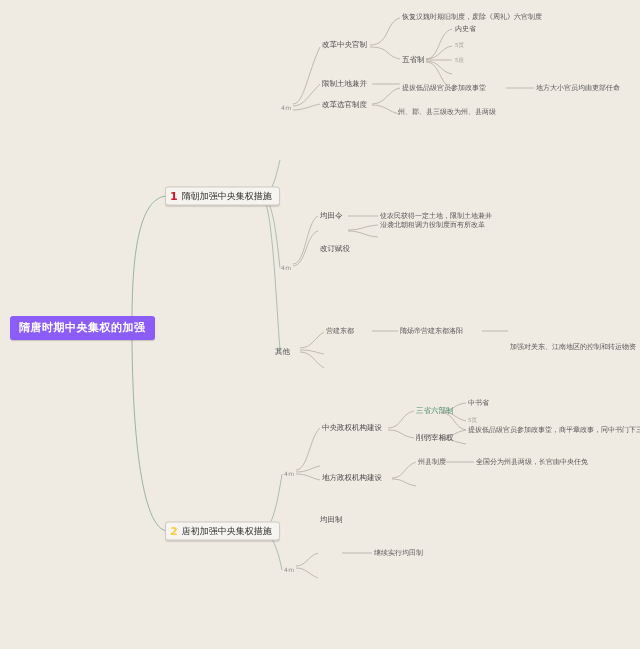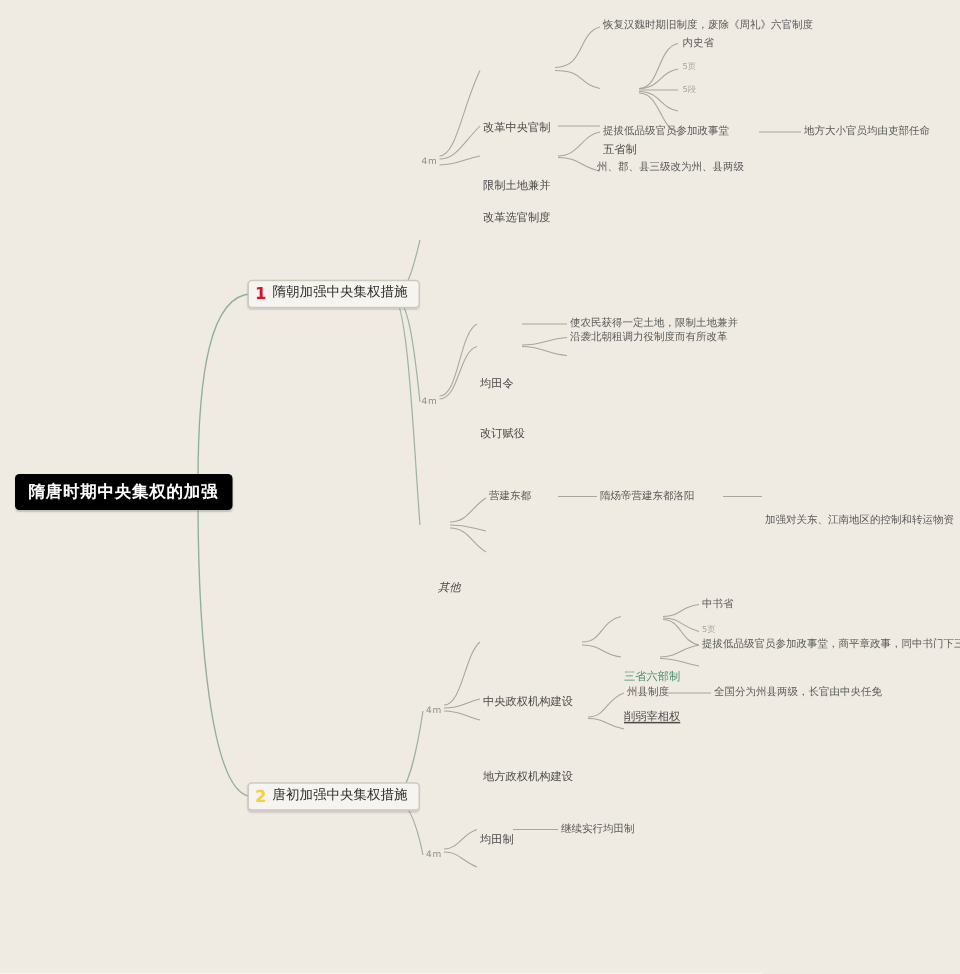--- a/index.html
+++ b/index.html
@@ -25,21 +25,21 @@
   }
   .node {
     position: absolute;
     white-space: nowrap;
     line-height: 1;
     transform: translateY(-50%);
   }
 
   
   .root {
-    background: #000000;
+    background: #8b5cf6;
     color: #ffffff;
     font-size: 11px;
     font-weight: bold;
     padding: 6px 9px 7px 9px;
     border-radius: 3px;
     letter-spacing: 0.5px;
     box-shadow: 0 1px 1px rgba(0,0,0,0.18);
   }
 
   
@@ -58,21 +58,20 @@
     font-size: 11px;
     font-weight: bold;
     margin-right: 4px;
     line-height: 1;
   }
   .badge-1 { color: #d3162b; }
   .badge-2 { color: #f3cf3c; }
   .t3 {
     font-size: 7.5px;
     color: #4a4a4a;
-    margin-top: 40px;
   }
   .t4 {
     font-size: 7px;
     color: #5a5a5a;
   }
   .hub {
     font-size: 6px;
     color: #8d8d8d;
     letter-spacing: 0.5px;
   }
@@ -178,21 +177,21 @@
 
   <div class="node" style="left:165px; top:531px;">
     <span class="pill">
       <span class="badge badge-2">2</span>
       <span>唐初加强中央集权措施</span>
     </span>
   </div>
 
   <div class="node hub" style="left:281px; top:108px;">4m</div>
   <div class="node hub" style="left:281px; top:268px;">4m</div>
-  <div class="node t3" style="left:292px; top:352px;font-style:italic;">其他</div>
+  <div class="node t3" style="left:275px; top:352px;">其他</div>
   <div class="node hub" style="left:284px; top:474px;">4m</div>
   <div class="node hub" style="left:284px; top:570px;">4m</div>
 
   <div class="node t3" style="left:322px; top:45px;">改革中央官制</div>
 
   <div class="node t4" style="left:402px; top:17px;">恢复汉魏时期旧制度，废除《周礼》六官制度</div>
 
   <div class="node t3" style="left:402px; top:60px;">五省制</div>
 
   <div class="node t4" style="left:455px; top:29px;font-family:Liberation Serif, serif;">内史省</div>
@@ -215,21 +214,21 @@
   <div class="node t4" style="left:326px; top:331px;">营建东都</div>
   <div class="node t4" style="left:400px; top:331px;">隋炀帝营建东都洛阳</div>
   <div class="node t4" style="left:510px; top:331px;margin-top:16px;">加强对关东、江南地区的控制和转运物资</div>
 
   <div class="node t3" style="left:322px; top:428px;">中央政权机构建设</div>
 
   <div class="node t3 accent" style="left:416px; top:411px;">三省六部制</div>
   <div class="node t4" style="left:468px; top:403px;">中书省</div>
   <div class="node faint" style="left:468px; top:421px;">5页</div>
 
-  <div class="node t3" style="left:416px; top:438px;text-decoration:underline;">削弱宰相权</div>
+  <div class="node t3" style="left:416px; top:438px;">削弱宰相权</div>
   <div class="node t4" style="left:468px; top:430px;">提拔低品级官员参加政事堂，商平章政事，同中书门下三品等官职</div>
 
   <div class="node t3" style="left:322px; top:478px;">地方政权机构建设</div>
   <div class="node t4" style="left:418px; top:462px;">州县制度</div>
   <div class="node t4" style="left:476px; top:462px;">全国分为州县两级，长官由中央任免</div>
 
   <div class="node t3" style="left:320px; top:520px;">均田制</div>
   <div class="node t4" style="left:374px; top:553px;">继续实行均田制</div>
 
 </div>

